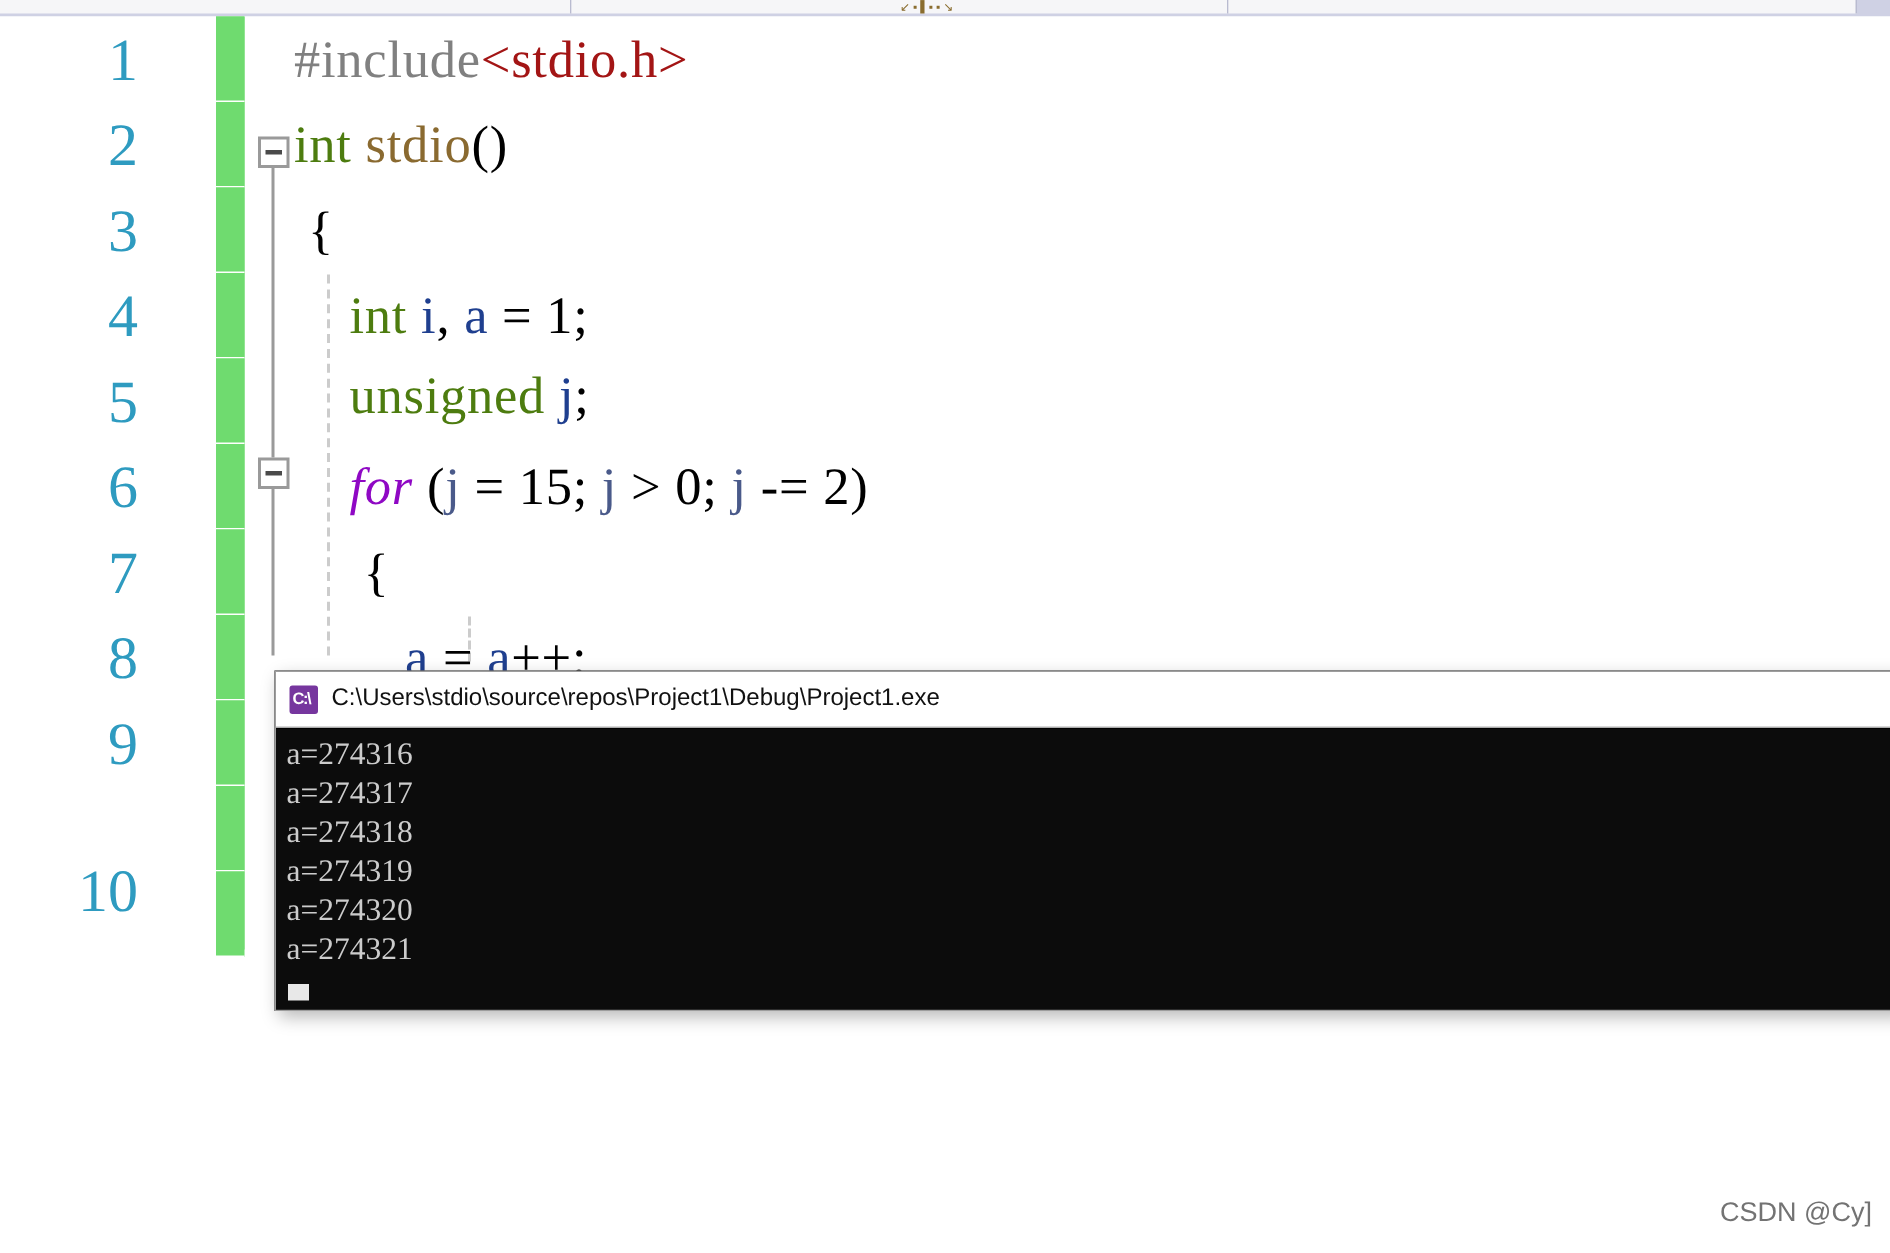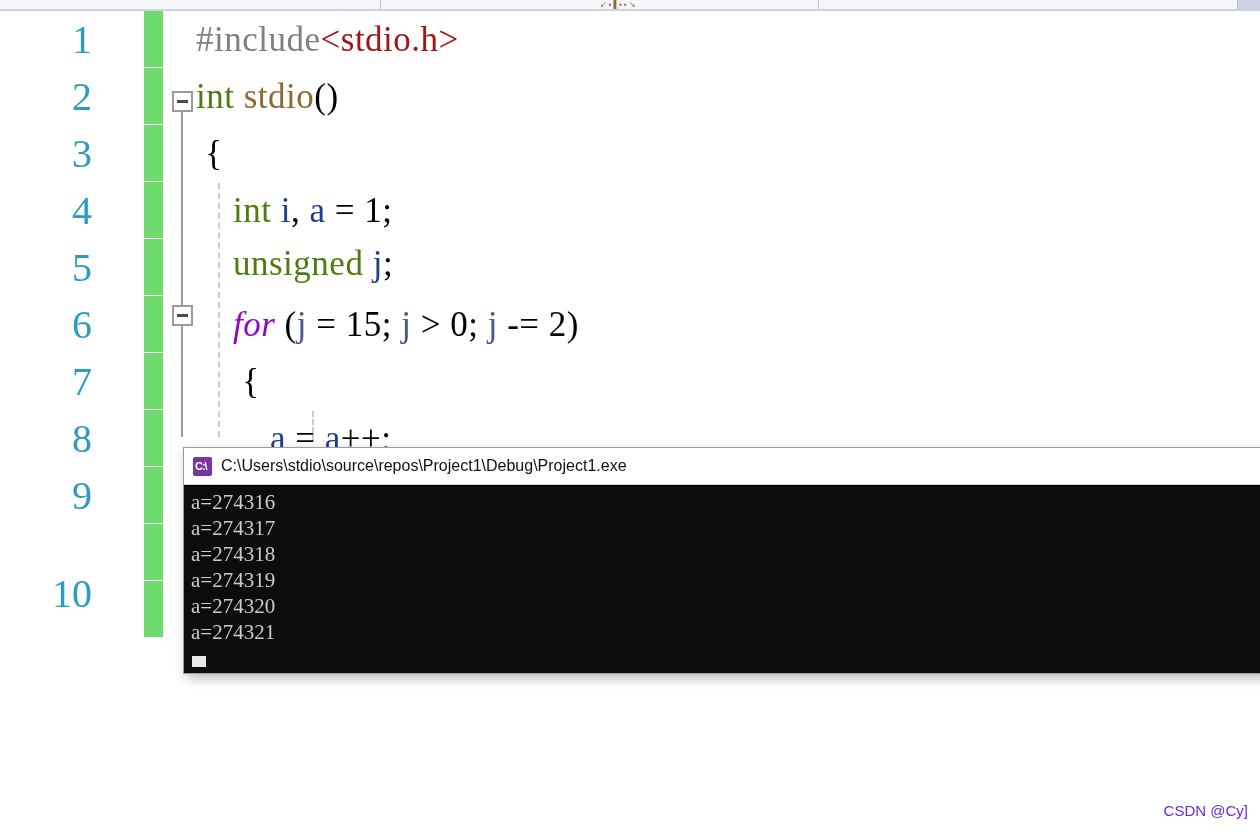--- a/index.html
+++ b/index.html
@@ -206,22 +206,22 @@
     width: 14px; height: 11px;
     background: #e8e8e8;
     margin: 11px 0 0 4px;
   }
 
   
   .watermark {
     position: absolute;
     right: 12px; bottom: 16px;
     font-family: "Liberation Sans", sans-serif;
-    font-size: 15px;
-    color: #6d28d9;
+    font-size: 18px;
+    color: #737373;
     white-space: nowrap;
   }
 </style>
 </head>
 <body>
 
 <div id="root">
 
   <div class="top-chrome">
     <div class="top-chrome-tab a"></div>

